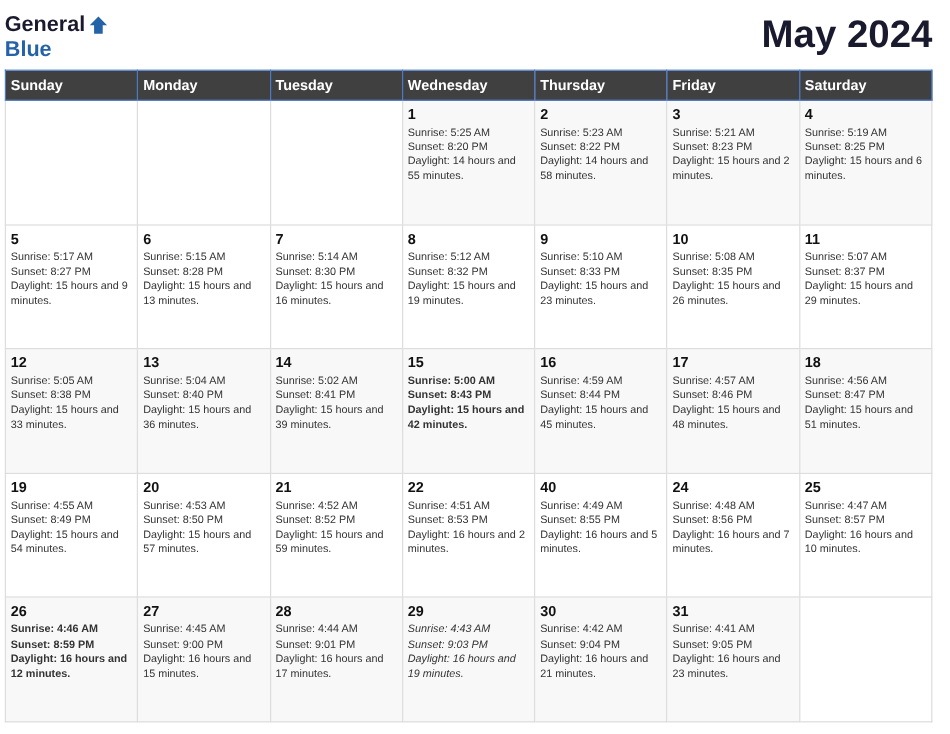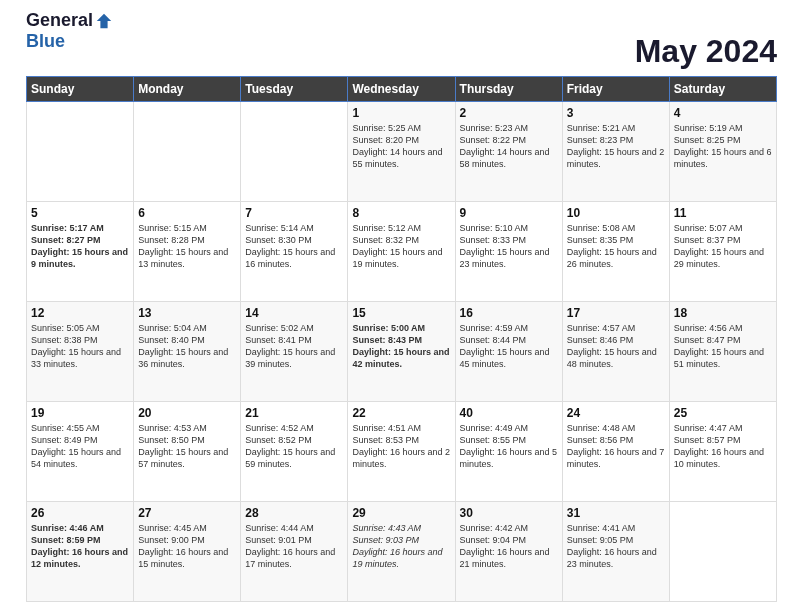--- a/index.html
+++ b/index.html
@@ -6,21 +6,21 @@
     body {
       font-family: Arial, sans-serif;
       background: #fff;
       width: 792px;
       height: 612px;
       overflow: hidden;
     }
     .page {
       width: 792px;
       height: 612px;
-      padding: 10px 15px 10px 26px;
+      padding: 10px 15px 10px 4px;
       display: flex;
       flex-direction: column;
     }
     .header {
       display: flex;
       justify-content: space-between;
       align-items: flex-start;
       margin-bottom: 6px;
     }
     .logo {
@@ -43,21 +43,20 @@
       color: #2563a8;
     }
     .logo-icon {
       width: 18px;
       height: 18px;
       margin-left: 2px;
       margin-right: 0;
     }
     .title-section {
       text-align: right;
-      margin-top: 23px;
     }
     .month-title {
       font-size: 32px;
       font-weight: bold;
       color: #1a1a2e;
     }
     .location {
       font-size: 14px;
       color: #333;
       font-weight: normal;
@@ -168,21 +167,21 @@
           <td>
             <span class="day-number">4</span>
             <div class="day-info" style="white-space: pre-line;">Sunrise: 5:19 AM
 Sunset: 8:25 PM
 Daylight: 15 hours and 6 minutes.</div>
           </td>
         </tr>
         <tr>
           <td>
             <span class="day-number">5</span>
-            <div class="day-info" style="white-space: pre-line; font-weight: bold;">Sunrise: 5:17 AM
+            <div class="day-info" style="white-space: pre-line;">Sunrise: 5:17 AM
 Sunset: 8:27 PM
 Daylight: 15 hours and 9 minutes.</div>
           </td>
           <td>
             <span class="day-number">6</span>
             <div class="day-info" style="white-space: pre-line;">Sunrise: 5:15 AM
 Sunset: 8:28 PM
 Daylight: 15 hours and 13 minutes.</div>
           </td>
           <td>

